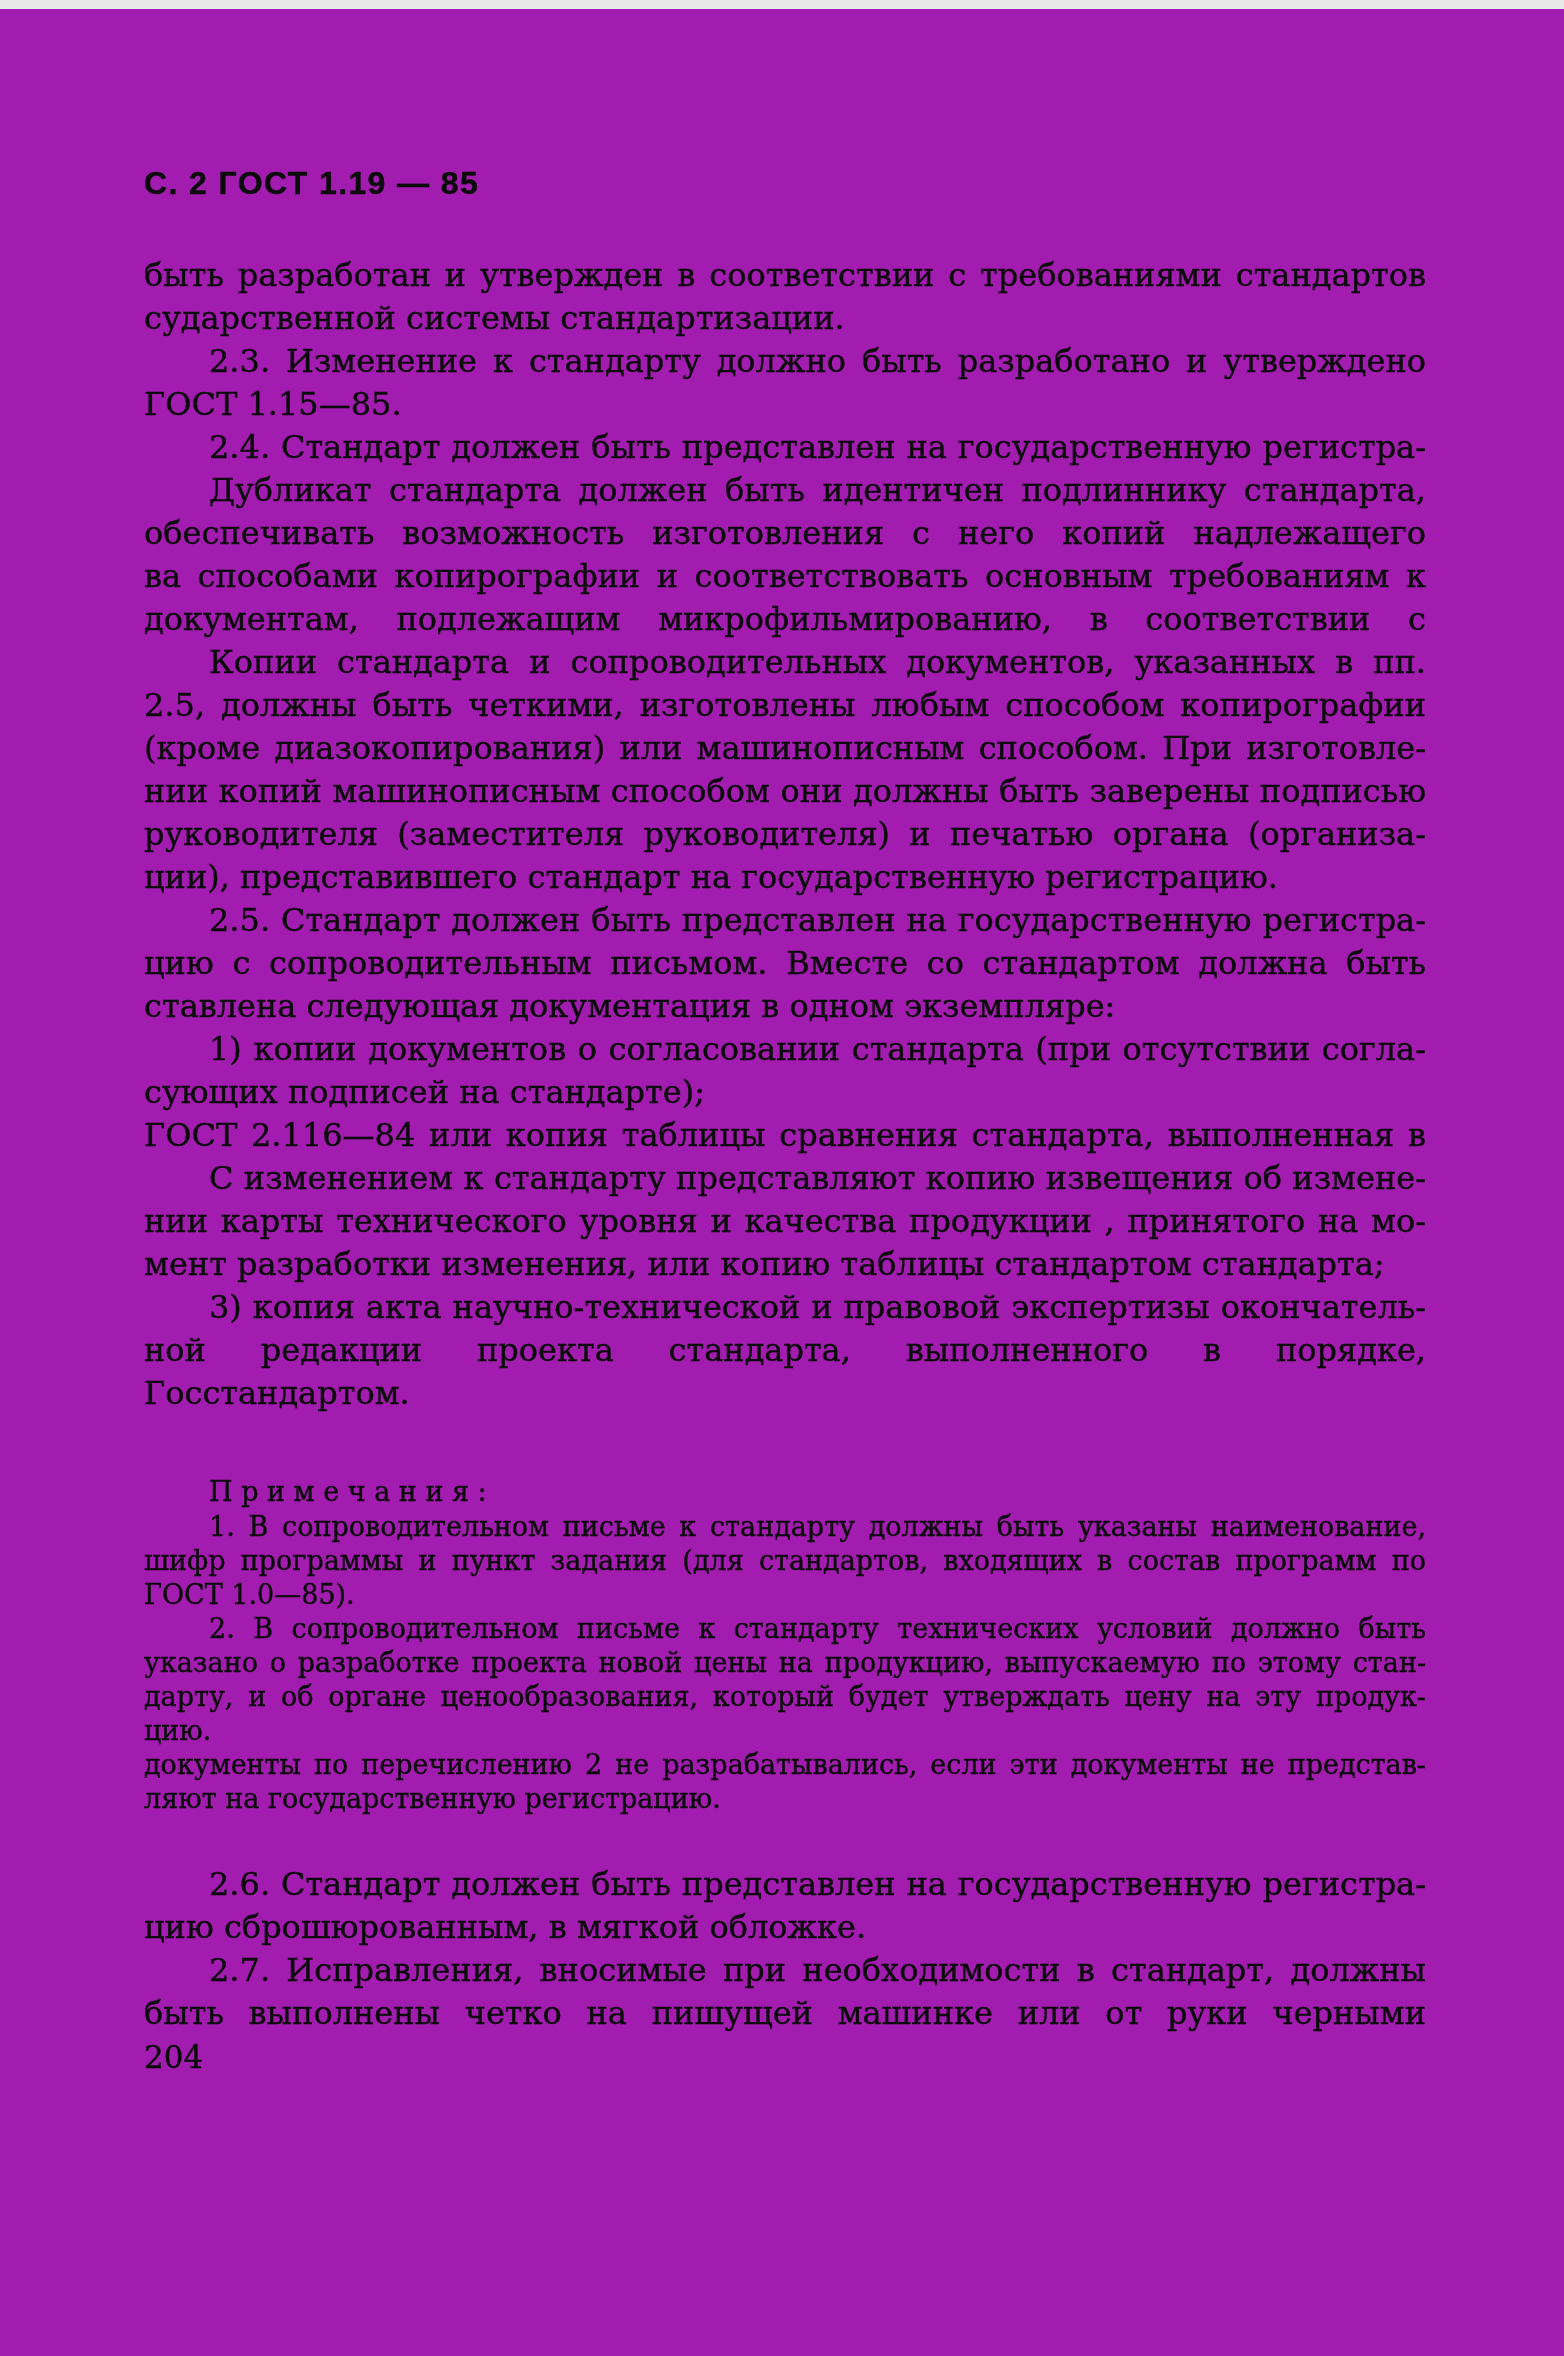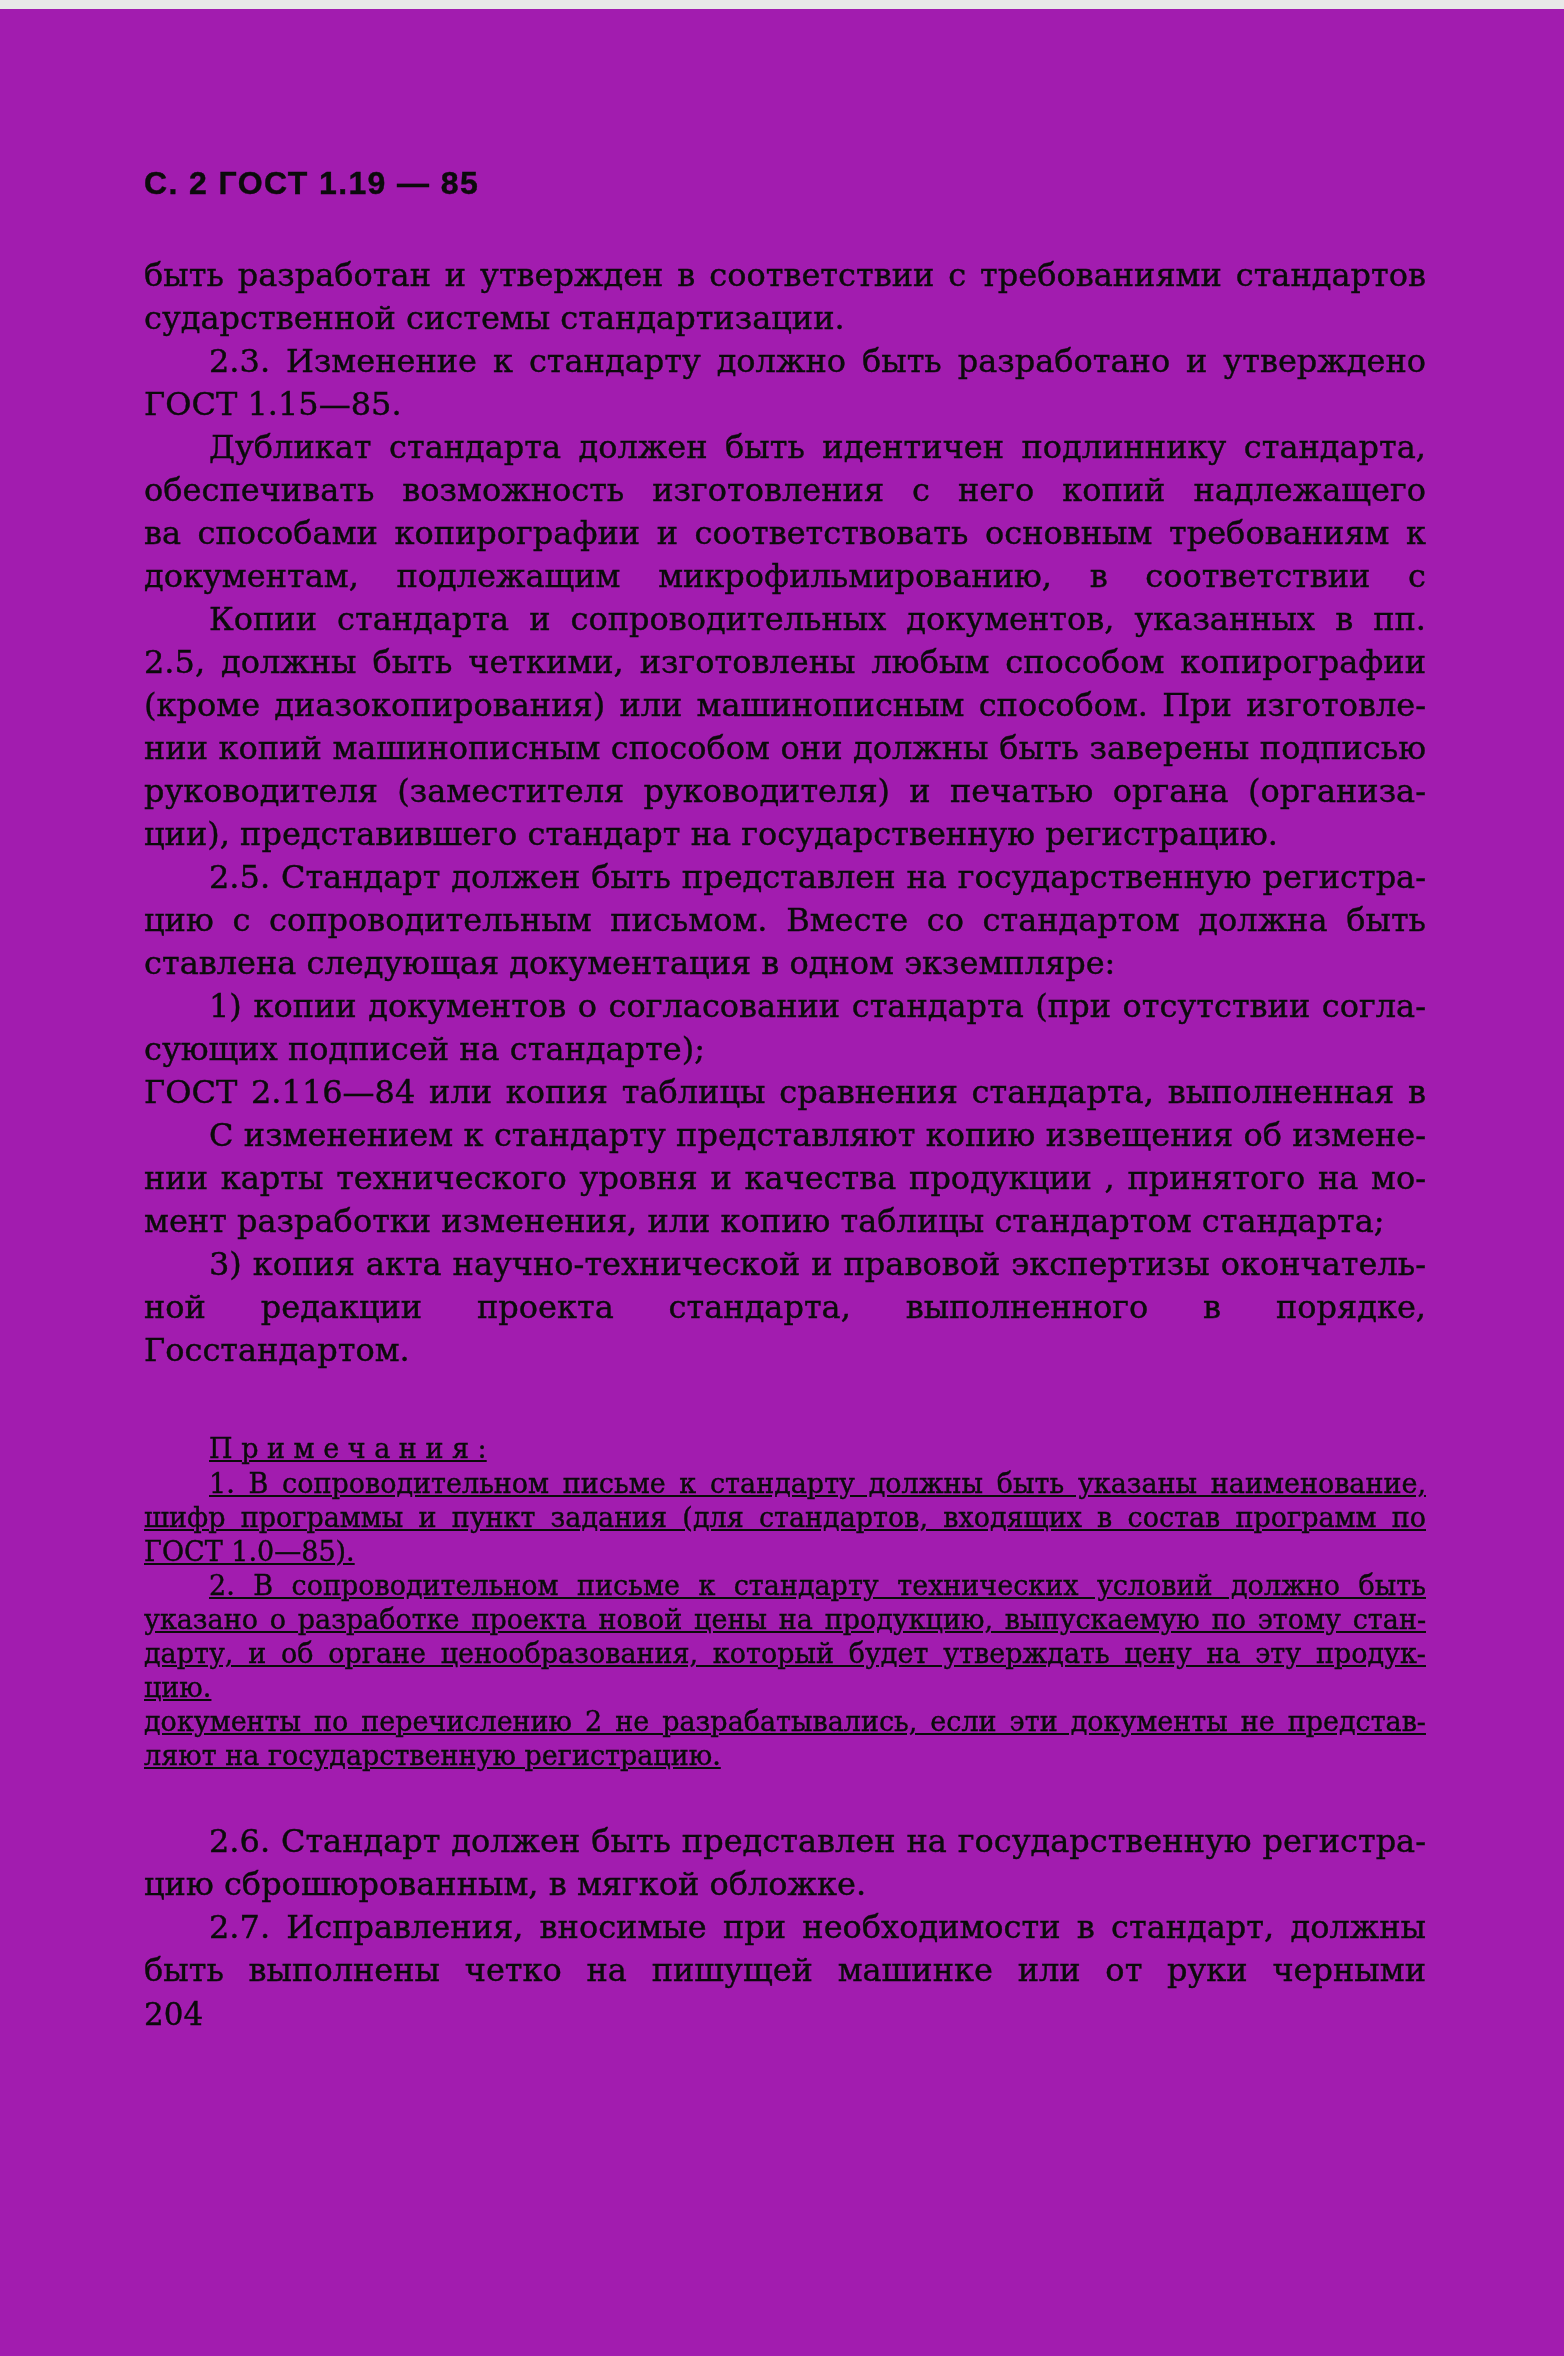--- a/index.html
+++ b/index.html
@@ -33,21 +33,21 @@
     line-height: 43px;
     height: 43px;
     overflow: hidden;
     text-align: left;
   }
   .line.justify {
     text-align: justify;
     text-align-last: justify;
   }
   .line.indent { text-indent: 65px; }
-  .notes-section { margin-top: 58px; text-decoration: underline; }
+  .notes-section { margin-top: 58px; }
   .note-title {
     font-size: 27px;
     line-height: 37px;
     height: 37px;
     text-indent: 65px;
   }
   .notes-section .line {
     font-size: 27px;
     line-height: 34px;
     height: 34px;
@@ -68,20 +68,21 @@
   <div class="body-block" id="body-main">
       <div class="para">
         <div class="line justify">быть разработан и утвержден в соответствии с требованиями стандартов Го-</div>
         <div class="line">сударственной системы стандартизации.</div>
       </div>
       <div class="para">
         <div class="line justify indent">2.3. Изменение к стандарту должно быть разработано и утверждено по</div>
         <div class="line">ГОСТ 1.15—85.</div>
       </div>
       <div class="para">
+        <div class="line justify indent">2.4. Стандарт должен быть представлен на государственную регистра-</div>
       </div>
       <div class="para">
         <div class="line justify indent">Дубликат стандарта должен быть идентичен подлиннику стандарта,</div>
         <div class="line justify">обеспечивать возможность изготовления с него копий надлежащего качест-</div>
         <div class="line justify">ва способами копирографии и соответствовать основным требованиям к</div>
         <div class="line justify">документам, подлежащим микрофильмированию, в соответствии с требова-</div>
       </div>
       <div class="para">
         <div class="line justify indent">Копии стандарта и сопроводительных документов, указанных в пп. 1.4,</div>
         <div class="line justify">2.5, должны быть четкими, изготовлены любым способом копирографии</div>

